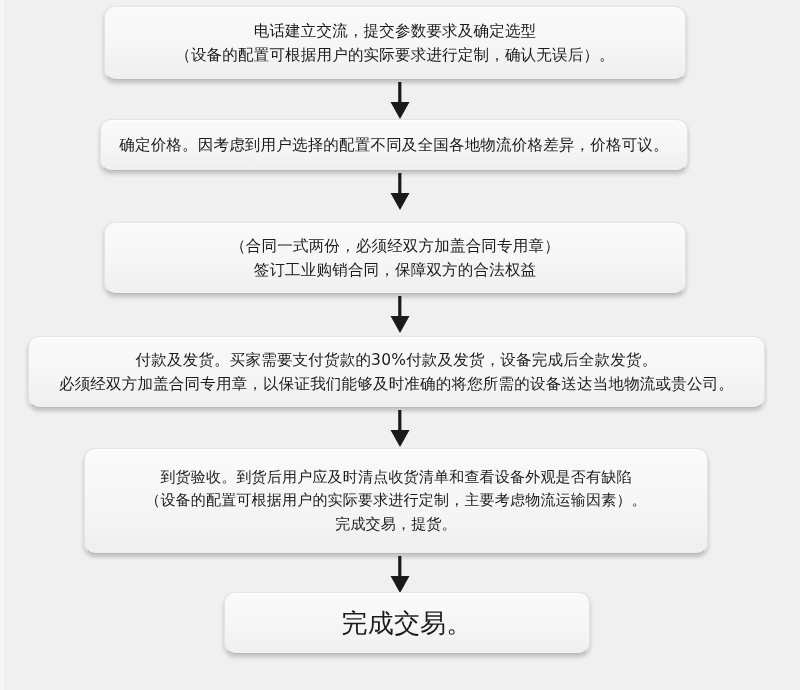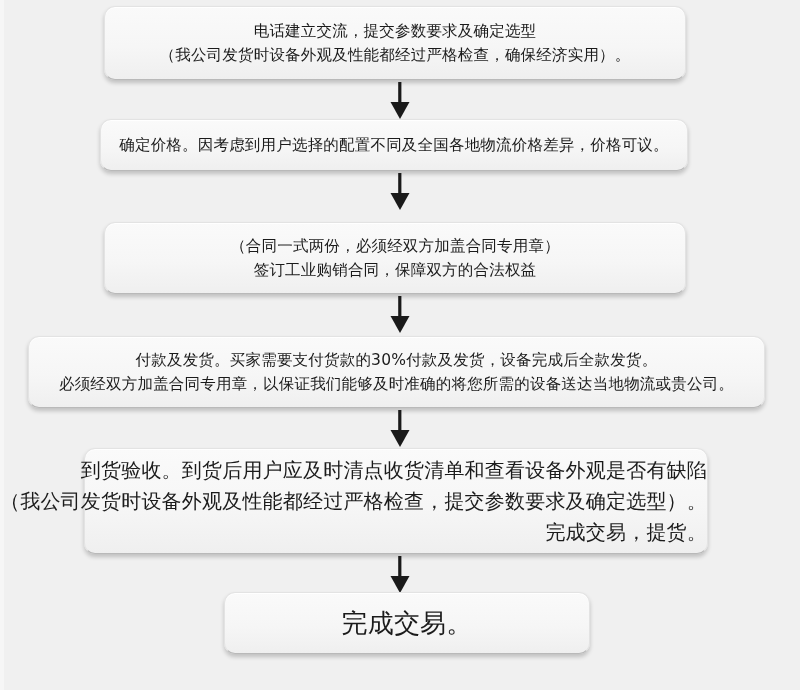--- a/index.html
+++ b/index.html
@@ -53,21 +53,21 @@
     white-space: nowrap;
     line-height: 1.55;
     letter-spacing: 0.2px;
   }
 
   
   .node-1 { position:absolute; left:104px; top:6px;   width:582px; height:74px;  font-size:15.5px; }
   .node-2 { position:absolute; left:100px; top:119px; width:588px; height:52px;  font-size:15.5px;font-family:Liberation Serif, serif; }
   .node-3 { position:absolute; left:104px; top:222px; width:582px; height:72px;  font-size:15.5px; }
   .node-4 { position:absolute; left:28px;  top:336px; width:737px; height:72px;  font-size:15.5px; }
-  .node-5 { position:absolute; left:84px;  top:448px; width:624px; height:106px; font-size:20px;align-items:flex-end; }
+  .node-5 { position:absolute; left:84px;  top:448px; width:624px; height:106px; font-size:15px; }
   .node-6 { position:absolute; left:224px; top:592px; width:366px; height:62px;  font-size:26px; font-weight:normal; letter-spacing:2px; }
 
   
   .arrow {
     position: absolute;
     left: 0;
     width: 800px;
     display: flex;
     justify-content: center;
     align-items: flex-start;
@@ -83,21 +83,21 @@
 </style>
 </head>
 <body>
 
 <div class="page-edge-strip"></div>
 
 <div class="flow">
 
   <div class="node node-1">
     <div class="line">电话建立交流，提交参数要求及确定选型</div>
-    <div class="line">（我公司发货时设备外观及性能都经过严格检查，确保经济实用）。</div>
+    <div class="line">（设备的配置可根据用户的实际要求进行定制，确认无误后）。</div>
   </div>
 
   <div class="arrow arrow-1">
     <svg width="26" height="38" viewBox="0 0 26 38">
       <rect x="11.2" y="0" width="3.2" height="24" fill="#1a1a1a"></rect>
       <path d="M3.5 20 L22.5 20 L13 37 Z" fill="#1a1a1a"></path>
     </svg>
   </div>
 
   <div class="node node-2">
@@ -130,21 +130,21 @@
 
   <div class="arrow arrow-4">
     <svg width="26" height="38" viewBox="0 0 26 38">
       <rect x="11.2" y="0" width="3.2" height="24" fill="#1a1a1a"></rect>
       <path d="M3.5 20 L22.5 20 L13 37 Z" fill="#1a1a1a"></path>
     </svg>
   </div>
 
   <div class="node node-5">
     <div class="line">到货验收。到货后用户应及时清点收货清单和查看设备外观是否有缺陷</div>
-    <div class="line">（我公司发货时设备外观及性能都经过严格检查，提交参数要求及确定选型）。</div>
+    <div class="line">（设备的配置可根据用户的实际要求进行定制，主要考虑物流运输因素）。</div>
     <div class="line">完成交易，提货。</div>
   </div>
 
   <div class="arrow arrow-5">
     <svg width="26" height="38" viewBox="0 0 26 38">
       <rect x="11.2" y="0" width="3.2" height="24" fill="#1a1a1a"></rect>
       <path d="M3.5 20 L22.5 20 L13 37 Z" fill="#1a1a1a"></path>
     </svg>
   </div>
 

